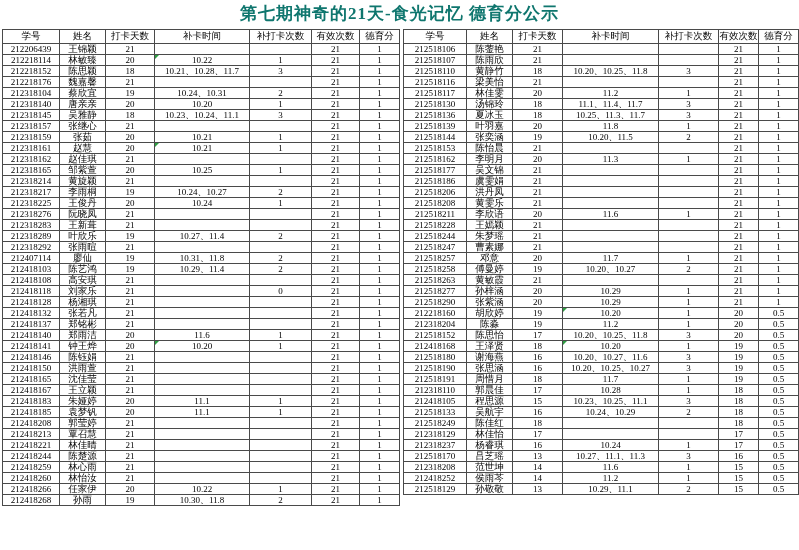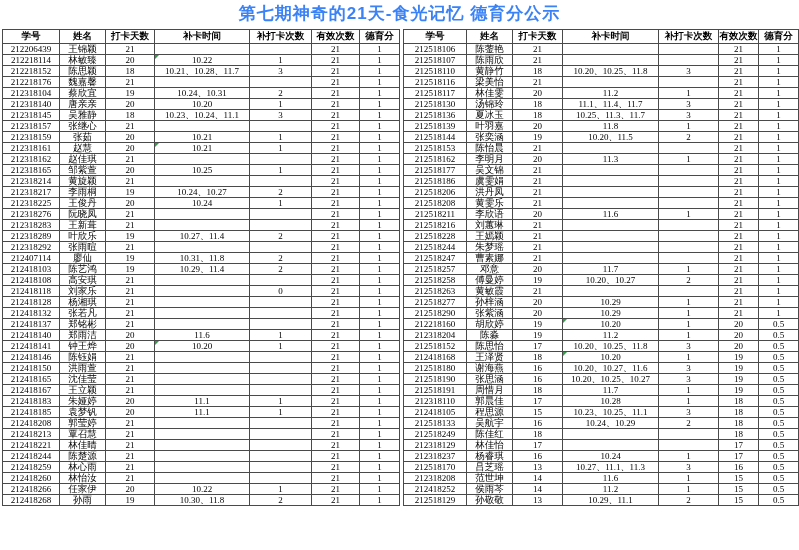--- a/index.html
+++ b/index.html
@@ -2,34 +2,34 @@
 <html><head>
 <meta charset="utf-8">
 <style>
   html,body{margin:0;padding:0;}
   body{
     width:799px;height:550px;background:#ffffff;overflow:hidden;position:relative;
     font-family:"Liberation Sans",sans-serif;
   }
   .title{
     position:absolute;top:2px;left:0;width:799px;text-align:center;
-    font-family:Liberation Sans, sans-serif;font-weight:bold;font-size:17px;color:#3b82f6;
+    font-family:Liberation Serif, serif;font-weight:bold;font-size:17px;color:#0f766e;
     letter-spacing:1px;white-space:nowrap;
   }
   table.grid{
     position:absolute;top:29px;border-collapse:collapse;table-layout:fixed;
     font-family:"Liberation Serif",serif;
   }
   table.grid.left{left:2px;}
   table.grid.right{left:403px;}
   .grid th,.grid td{
     border:1px solid #4a4a4a;text-align:center;vertical-align:middle;
     padding:0;color:#000;overflow:hidden;white-space:nowrap;
   }
-  .grid th{height:12px;font-weight:bold;font-size:9.5px;}
+  .grid th{height:12px;font-weight:normal;font-size:9.5px;}
   .grid td{height:10px;font-size:9px;line-height:10px;}
   .grid td.c-name{font-size:9.5px;}
   .grid td.c-makeup{position:relative;}
   .flag{
     position:absolute;left:0;top:0;width:0;height:0;
     border-top:4px solid #2f9e44;border-right:4px solid transparent;
   }
 </style>
 </head>
 <body>
@@ -598,29 +598,20 @@
         <tr>
           <td class="c-student">212518211</td>
           <td class="c-name">李欣语</td>
           <td class="c-days">20</td>
           <td class="c-makeup c-makeup">11.6</td>
           <td class="c-makeup">1</td>
           <td class="c-valid">21</td>
           <td class="c-score">1</td>
         </tr>
         <tr>
-          <td class="c-student">212518216</td>
-          <td class="c-name">刘蕙琳</td>
-          <td class="c-days">21</td>
-          <td class="c-makeup c-makeup"></td>
-          <td class="c-makeup"></td>
-          <td class="c-valid">21</td>
-          <td class="c-score">1</td>
-        </tr>
-        <tr>
           <td class="c-student">212518228</td>
           <td class="c-name">王嫣颖</td>
           <td class="c-days">21</td>
           <td class="c-makeup c-makeup"></td>
           <td class="c-makeup"></td>
           <td class="c-valid">21</td>
           <td class="c-score">1</td>
         </tr>
         <tr>
           <td class="c-student">212518244</td>

